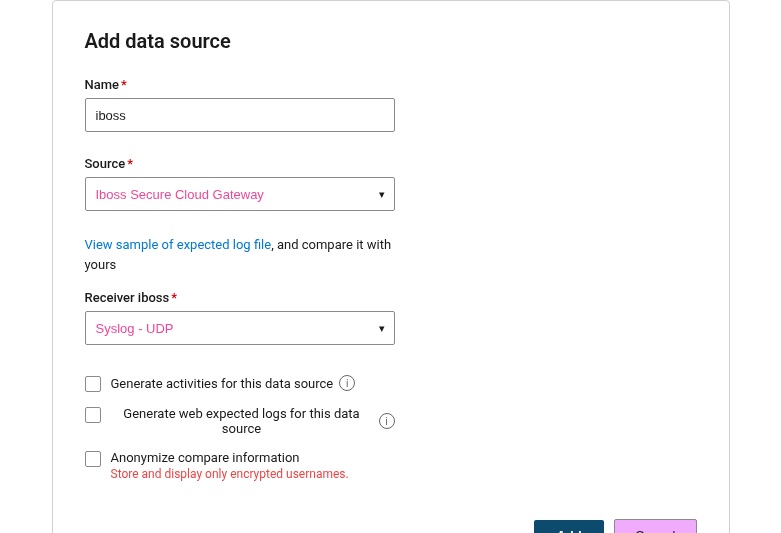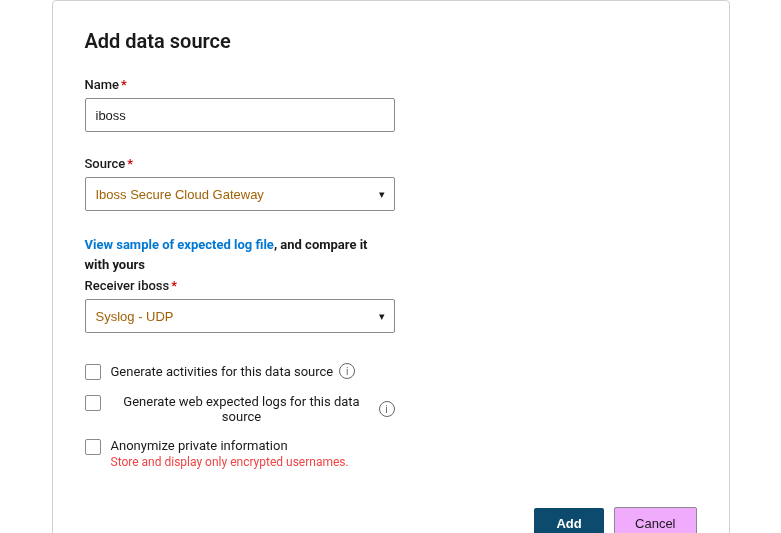--- a/index.html
+++ b/index.html
@@ -87,43 +87,42 @@
       width: 100%;
     }
 
     .select-input {
       width: 100%;
       height: 34px;
       border: 1px solid #8a8a8a;
       border-radius: 2px;
       padding: 6px 32px 6px 10px;
       font-size: 13px;
-      color: #a16207;
+      color: #ec4899;
       appearance: none;
       background: #fff;
       cursor: pointer;
       outline: none;
     }
 
     .select-chevron {
       position: absolute;
       right: 10px;
       top: 50%;
       transform: translateY(-50%);
       pointer-events: none;
       color: #1a1a1a;
       font-size: 11px;
     }
 
     .log-link-text {
       font-size: 13px;
       color: #1a1a1a;
-      margin-bottom: 4px;
+      margin-bottom: 16px;
       line-height: 1.5;
-      font-weight: bold;
     }
 
     .log-link {
       color: #0078d4;
       text-decoration: none;
       cursor: pointer;
     }
 
     .comment-textarea {
       width: 100%;
@@ -300,21 +299,21 @@
               <span>Generate web expected logs for this data source</span>
               <span class="info-icon">i</span>
             </label>
           </div>
         </div>
 
         <div class="checkbox-group">
           <input type="checkbox" class="checkbox-input" id="cb3" style="">
           <div class="checkbox-label-container">
             <label class="checkbox-label" for="cb3">
-              <span>Anonymize private information</span>
+              <span>Anonymize compare information</span>
             </label>
             <span class="checkbox-sublabel">Store and display only encrypted usernames.</span>
           </div>
         </div>
 
       </div>
     </div>
 
   </div>
 

